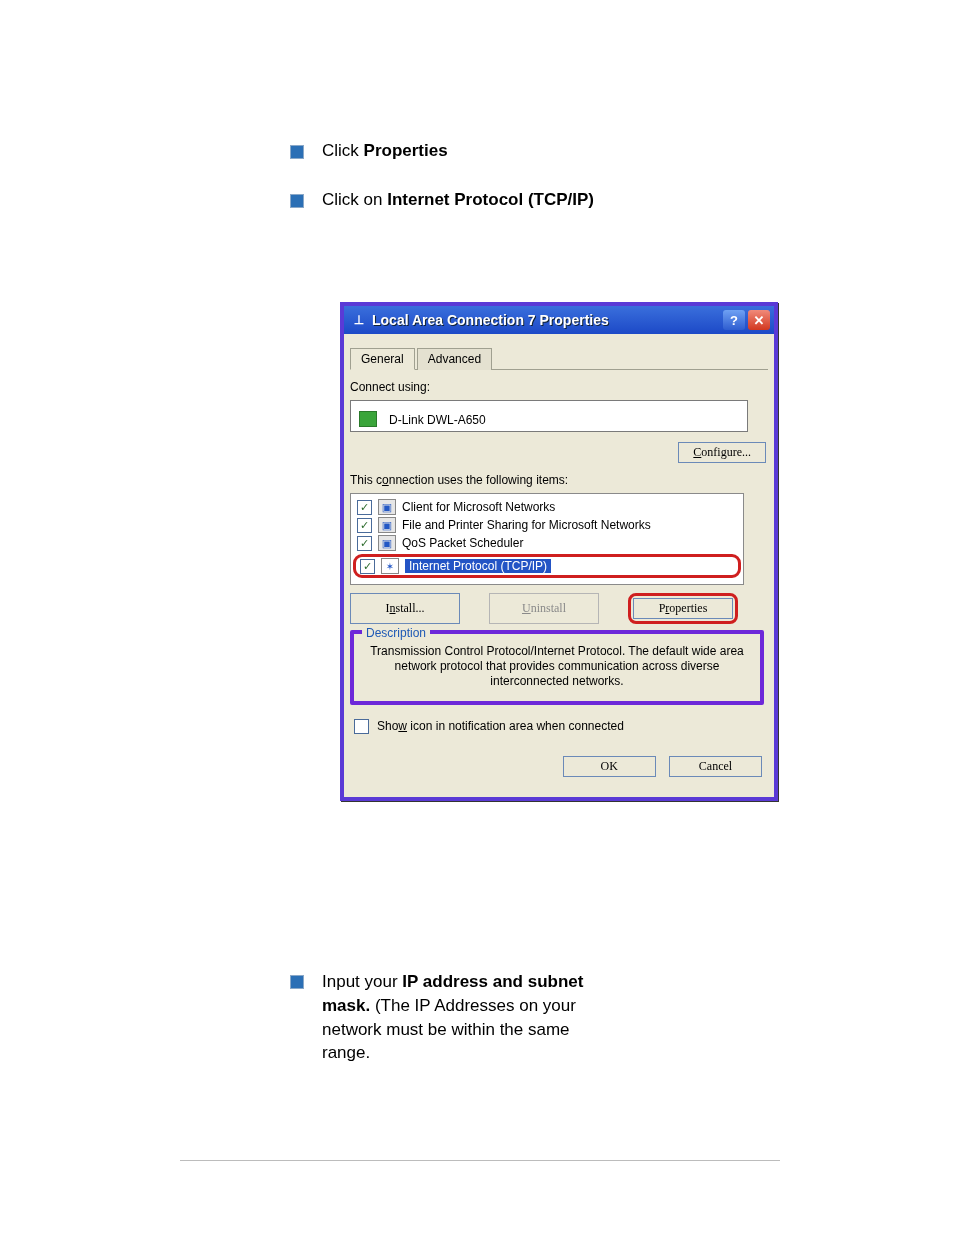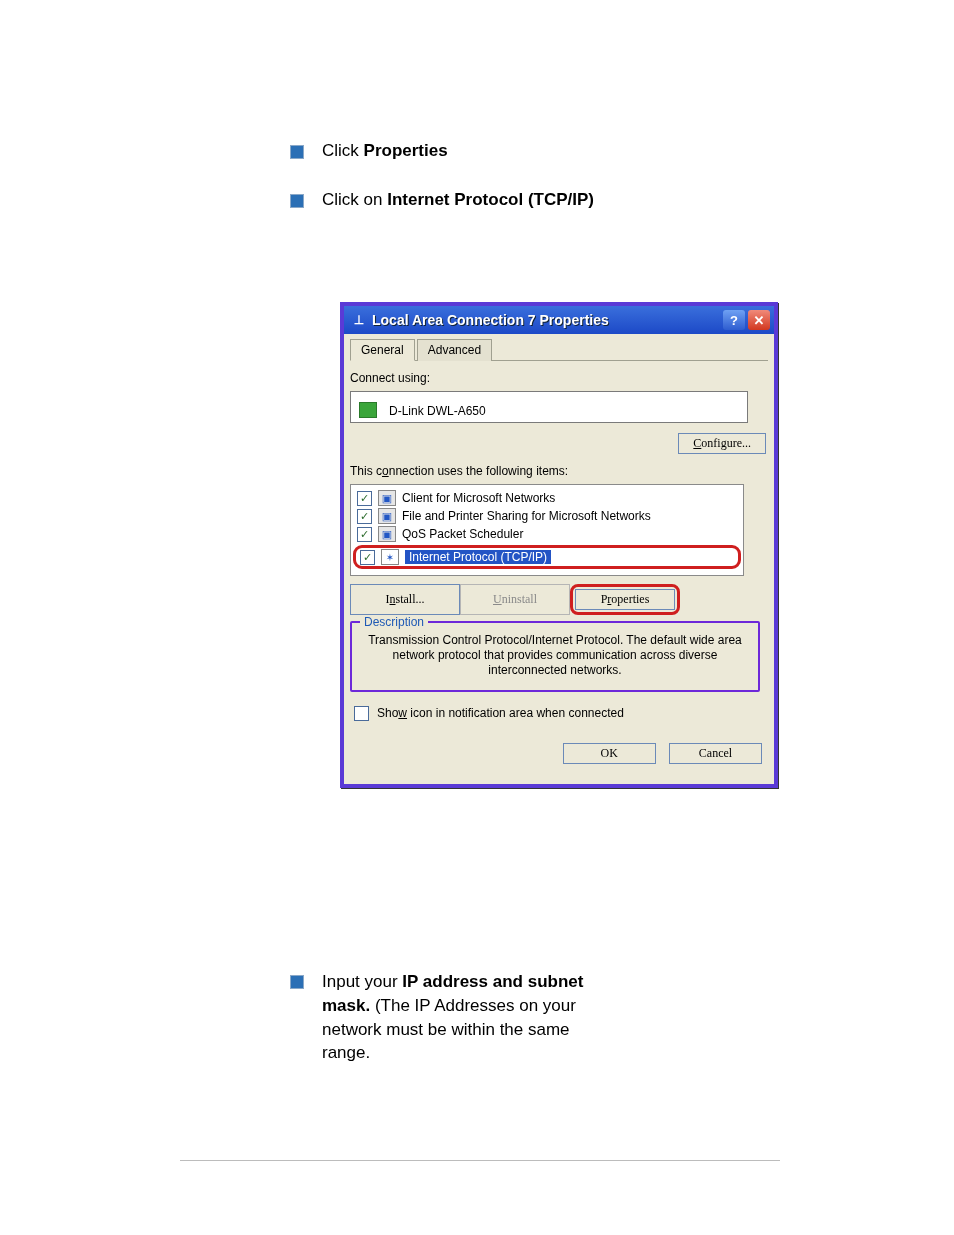--- a/index.html
+++ b/index.html
@@ -74,21 +74,21 @@
     display:flex;align-items:center;justify-content:center;
     font-family: Tahoma, sans-serif;
     font-weight:bold;
     font-size:13px;
     color:#fff;
   }
   .tb-help { background: linear-gradient(#6fa1f3,#2e5dd0); }
   .tb-close { background: linear-gradient(#f08a7a,#d23820); }
 
   .dlg-body {
-    padding: 4px 6px 10px 6px;
+    padding: 13px 6px 10px 6px;
     font-family: Tahoma, sans-serif;
     font-size: 12px;
   }
   .tabs {
     display:flex;
     border-bottom: 1px solid #a0a090;
     margin-bottom: 10px;
     background:#ece9d8;
   }
   .tab {
@@ -178,34 +178,35 @@
   .net-icon {
     width:16px;height:14px;
     background:#fff;border:1px solid #888;
     margin-right:6px;
     display:flex;align-items:center;justify-content:center;
     color:#2257c5;font-size:10px;
   }
 
   .btn-row {
     display:flex;
+    justify-content: space-between;
     width: 388px;
     margin-bottom: 6px;
   }
   .btn-row .xp-btn { width: 110px; text-align:center; }
   .prop-frame {
     border: 3px solid #cf1f1f;
     border-radius: 8px;
     padding: 2px;
     display:inline-block;
   }
   .prop-frame .xp-btn { width: 100px; }
 
   .group {
-    border:2px solid #6d28d9;
+    border:4px solid #6d28d9;
     border-radius:2px;
     padding: 10px 10px 12px 10px;
     width: 386px;
     position:relative;
     margin-top: 2px;
   }
   .group-legend {
     position:absolute;
     top:-8px; left:8px;
     background:#ece9d8;

